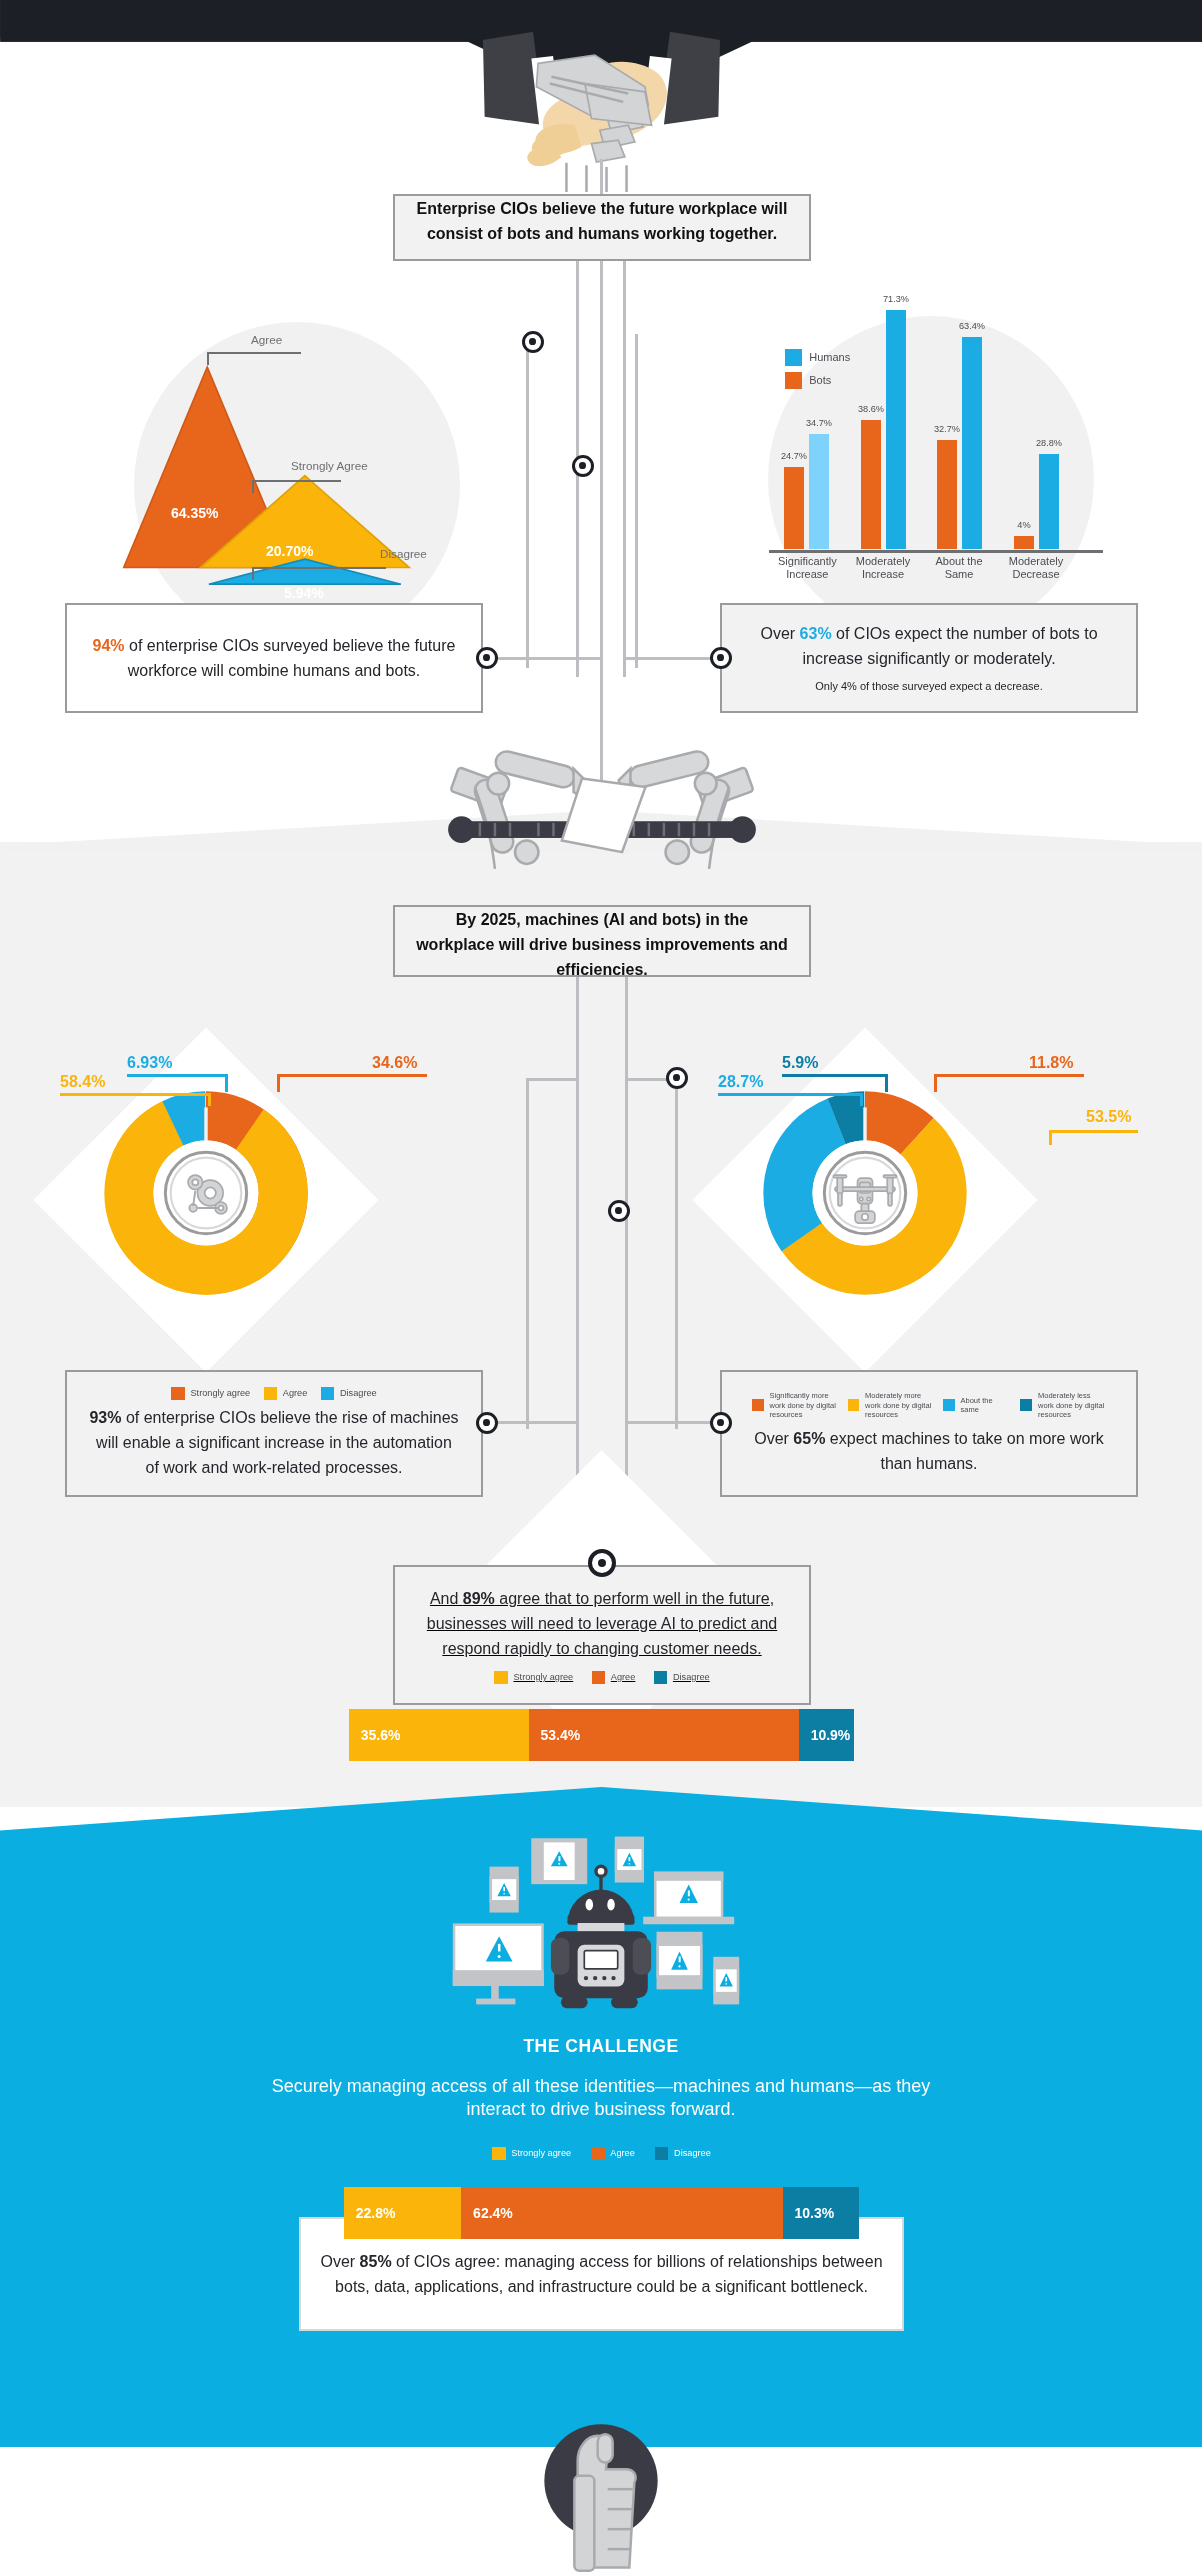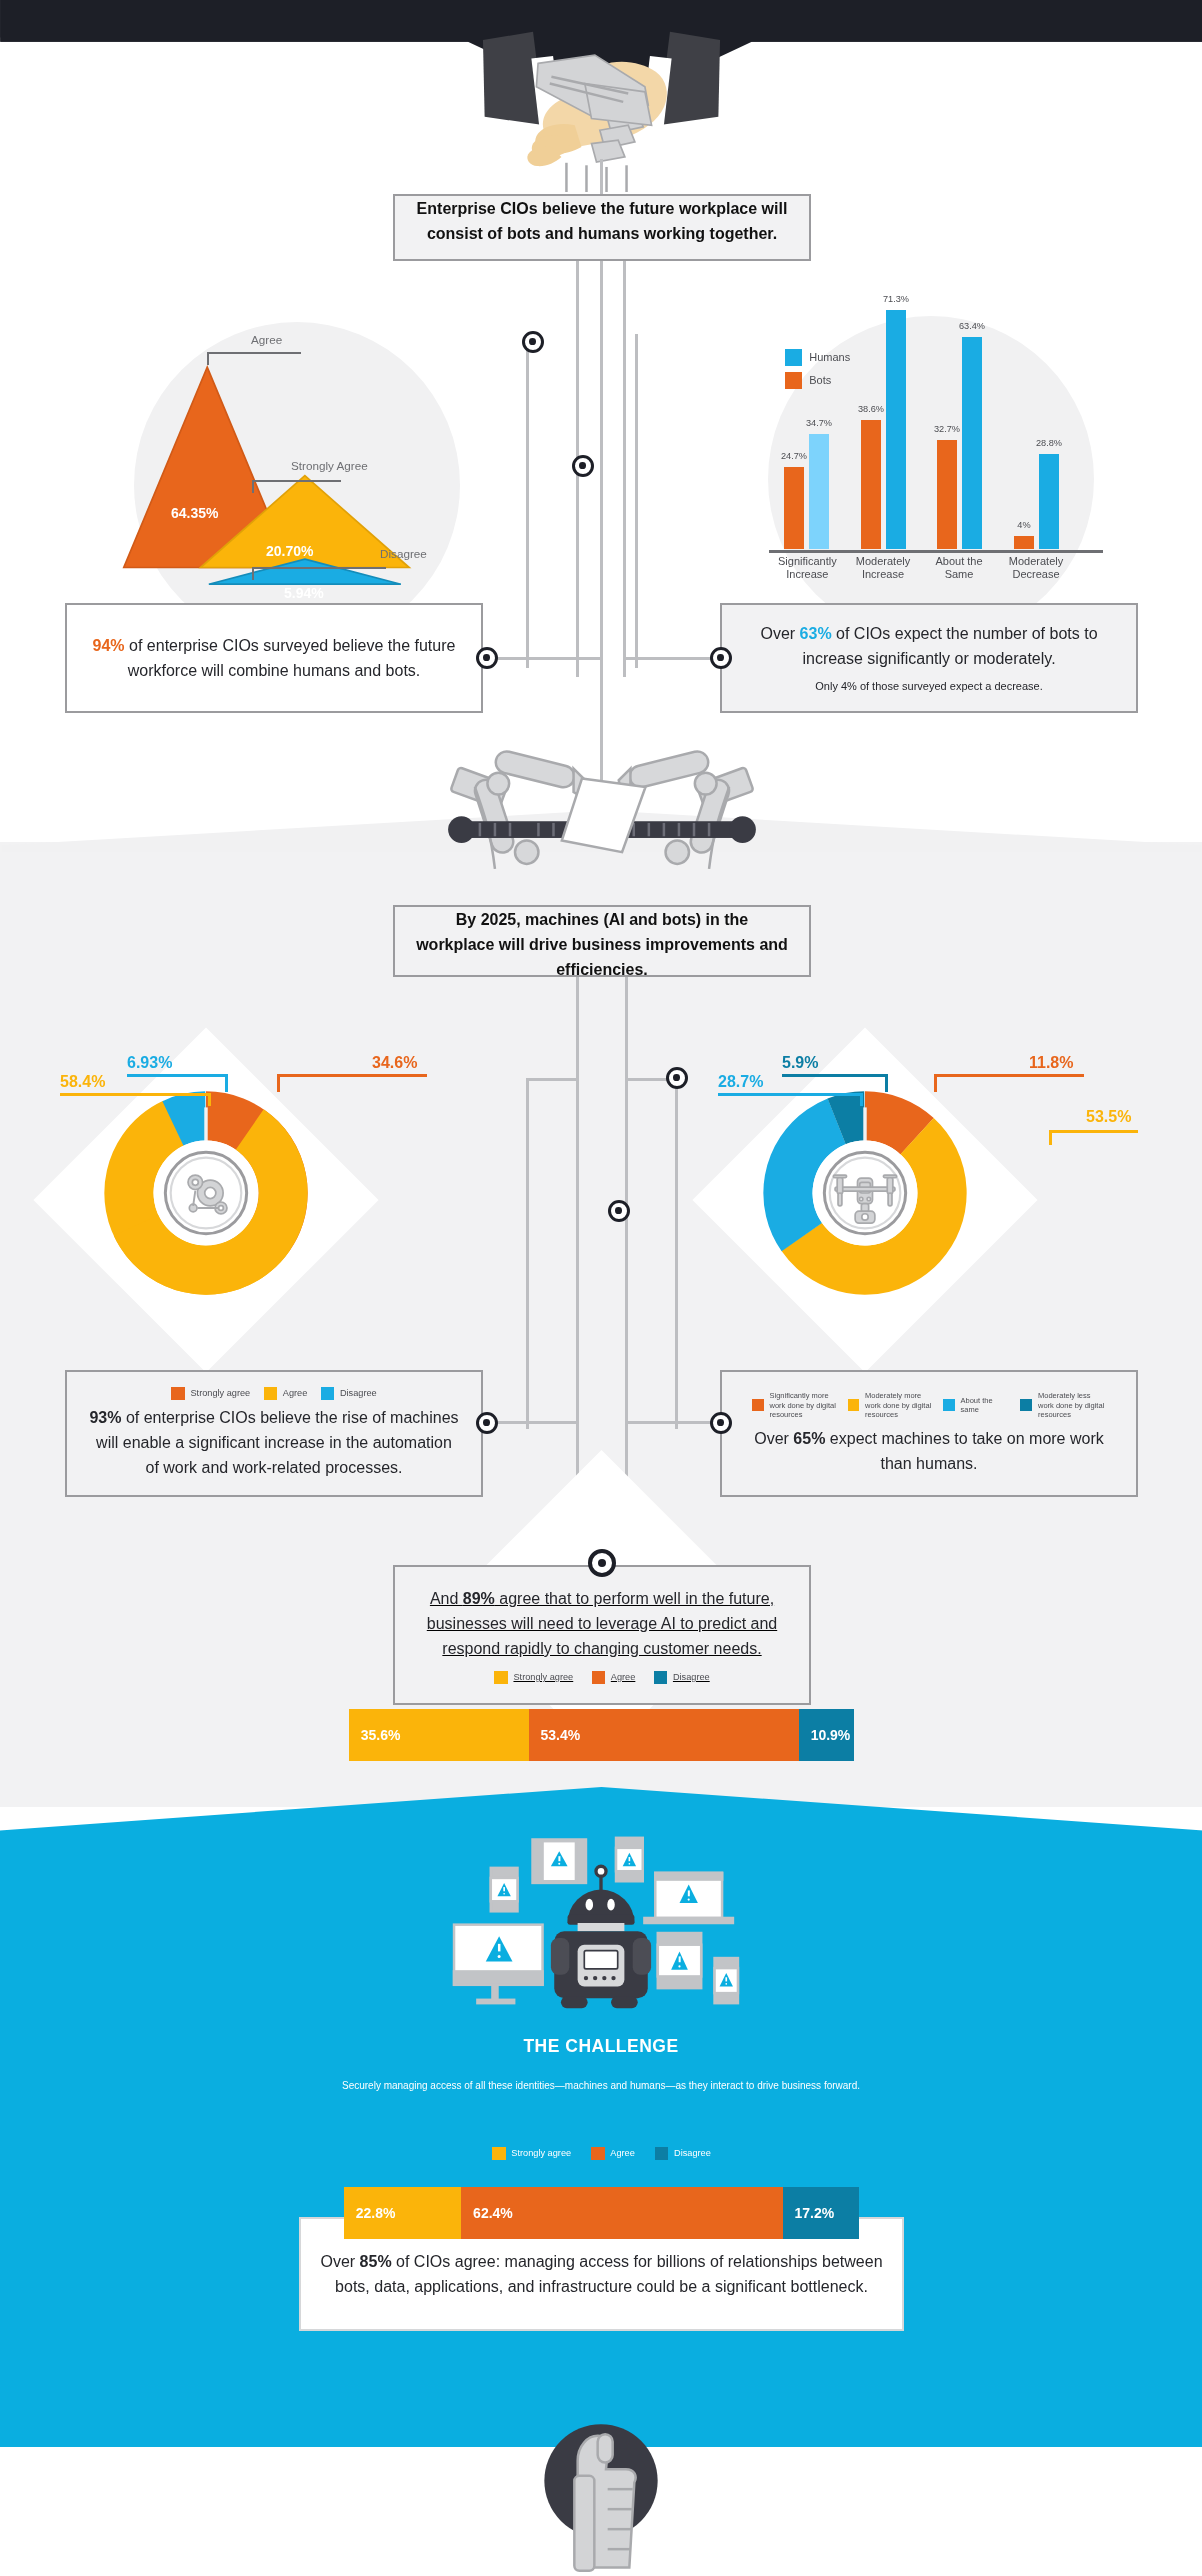--- a/index.html
+++ b/index.html
@@ -136,21 +136,21 @@
     color:#fff; font-weight:bold; font-size:14px;
     padding-left:11.7px;
   }
 
   
   .challenge-title {
     font-size:17.5px; font-weight:bold; color:#fff; letter-spacing:0.5px;
     text-align:center;
   }
   .challenge-sub {
-    font-size:10px; color:#fff; line-height:22.6px; text-align:center;
+    font-size:18px; color:#fff; line-height:22.6px; text-align:center;
   }
   .challenge-legend .lb { color:#fff; font-size:9.2px; }
 </style>
 </head>
 <body>
 
 <div id="page">
 
   <div class="abs" style="left:0;top:0;width:1203px;height:167px;overflow:hidden;">
     <svg width="1203" height="167" viewBox="0 0 1440 200">
@@ -681,21 +681,21 @@
   </div>
 
   <div class="stack" style="left:344px;top:2187px;width:515px;height:52px;">
     <div class="seg" style="width:22.8%;background:#fbb40a;">
       <span>22.8%</span>
     </div>
     <div class="seg" style="width:62.4%;background:#e8661c;">
       <span>62.4%</span>
     </div>
     <div class="seg" style="width:14.8%;background:#0c7ea4;">
-      <span>17.2%</span>
+      <span>10.3%</span>
     </div>
   </div>
 
   <div class="callout" style="left:299px;top:2217px;width:605px;height:114px;background:#ffffff;border-color:#d6d7d9;">
     <p style="padding:0 18px;">
       <span>Over </span><span class="bold">85%</span><span> of CIOs agree: managing access for billions of relationships between bots, data, applications, and infrastructure could be a significant bottleneck.</span>
     </p>
   </div>
 
   <div class="abs" style="left:526px;top:2389px;width:150px;height:187px;">

